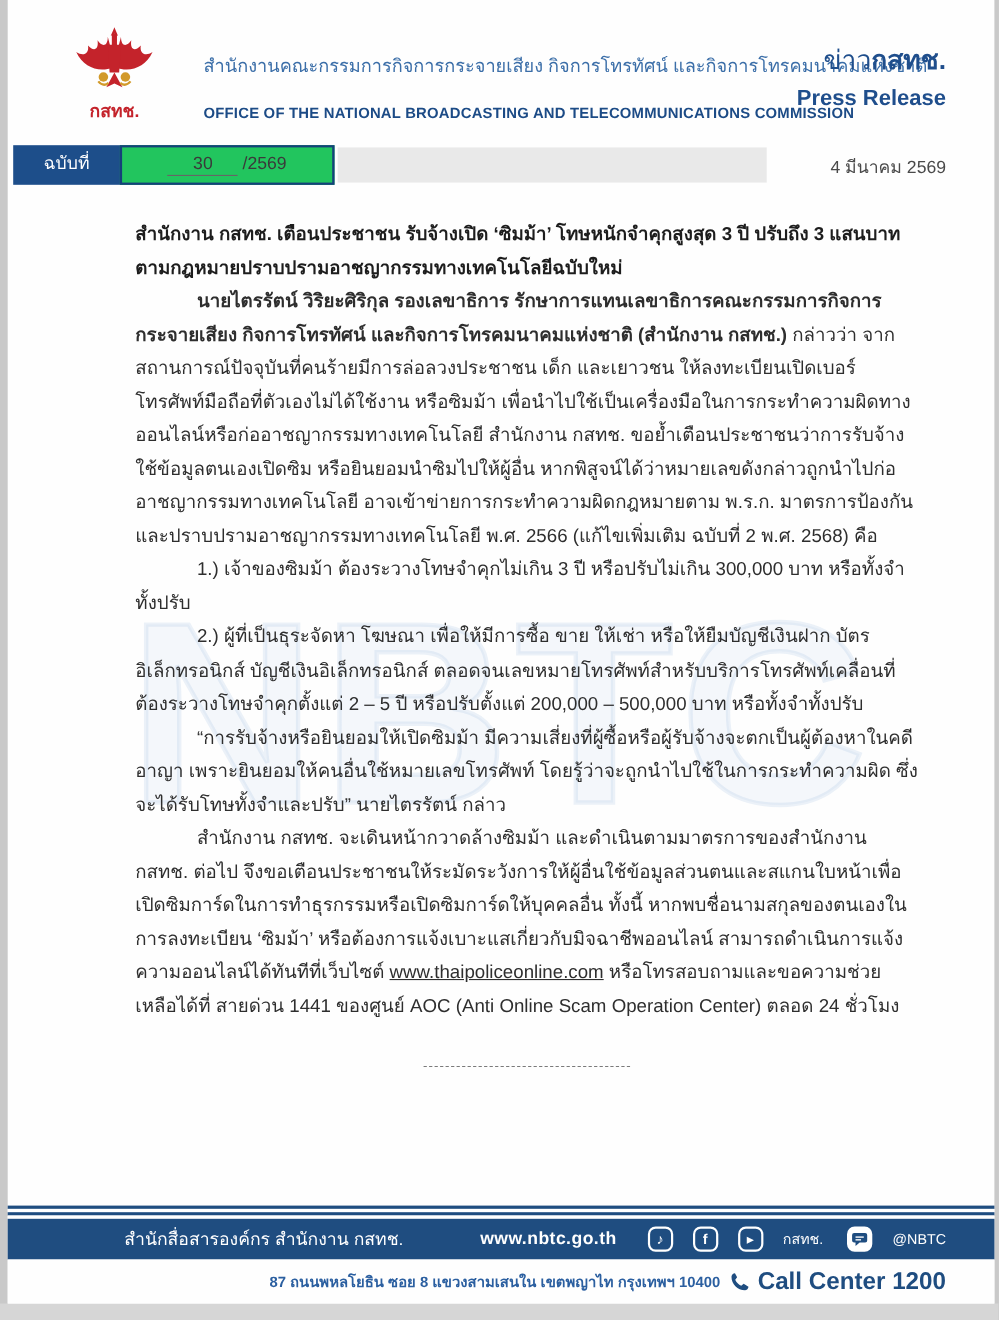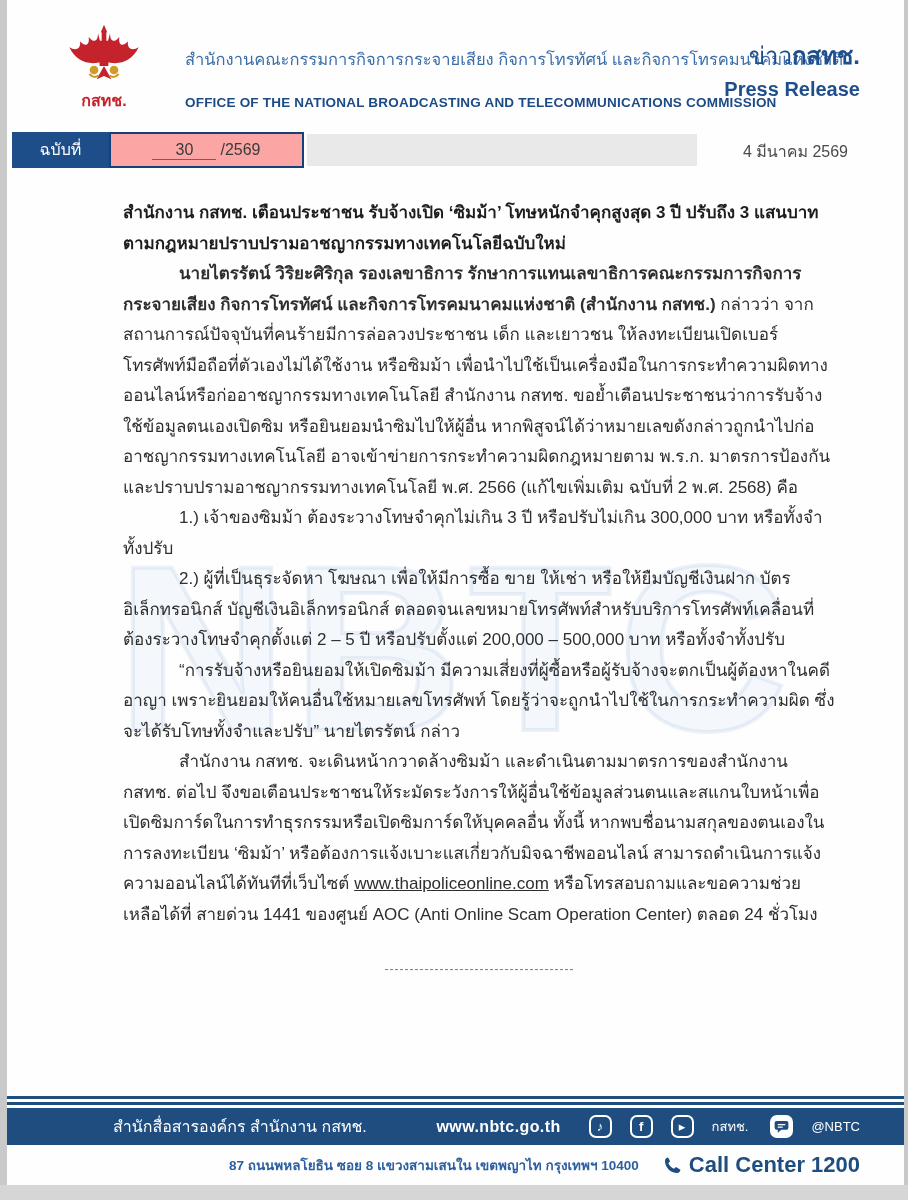--- a/index.html
+++ b/index.html
@@ -21,24 +21,24 @@
   .news-brand { position:absolute; right:44px; top:34px; text-align:right; color:#1f4e8c; }
   .news-line { font-size:24px; line-height:44px; }
   .news-line .light { font-weight:normal; }
   .news-line .bold { font-weight:bold; }
   .press-release { font-size:20px; font-weight:bold; margin-top:0; }
 
   
   .issue-row { position:relative; height:38px; margin-top:4px; }
   .issue-bar { position:absolute; left:5px; top:0; width:292px; height:36px; background:#1d4e8a; display:flex; }
   .issue-label { width:97px; color:#ffffff; text-align:center; line-height:36px; font-size:16px; }
-  .issue-box { flex:1; background:#fca5a5; border:2px solid #16407a; display:flex; align-items:center; justify-content:center; font-size:16px; color:#3a3a3a; }
+  .issue-box { flex:1; background:#22c55e; border:2px solid #16407a; display:flex; align-items:center; justify-content:center; font-size:16px; color:#3a3a3a; }
   .issue-number { display:inline-block; min-width:64px; text-align:center; border-bottom:1.5px solid #666; margin-right:4px; }
   .gray-strip { position:absolute; left:300px; top:2px; width:390px; height:32px; background:#e9e9e9; }
-  .issue-date { position:absolute; right:56px; top:7px; font-size:16px; color:#4a4a4a; }
+  .issue-date { position:absolute; right:44px; top:7px; font-size:16px; color:#4a4a4a; }
 
   
   .watermark { position:absolute; left:50%; top:648px; transform:translate(-50%,-50%);
     font-size:235px; font-weight:bold; letter-spacing:6px; color:rgba(120,160,210,0.07);
     -webkit-text-stroke:4px rgba(95,145,205,0.12); pointer-events:none; white-space:nowrap; }
 
   
   .doc-body { position:relative; z-index:1; padding:28px 68px 0 116px; font-size:17px; line-height:30.5px; color:#2e2e2e; }
   .doc-body p { margin:0; text-align:left; }
   .title { font-weight:bold; color:#1d1d1d; }
@@ -51,21 +51,21 @@
   .footer { position:absolute; left:0; right:0; bottom:15px; z-index:2; }
   .rule { height:3px; background:#1f4d80; }
   .rule-gap { height:3px; background:#ffffff; }
   .footer-bar { height:37px; background:#1f4d80; color:#ffffff; display:flex; align-items:center; justify-content:space-between; padding:0 40px 0 106px; }
   .footer-dept { font-size:16px; }
   .footer-right { display:flex; align-items:center; gap:18px; }
   .website { font-weight:bold; font-size:16px; margin-right:10px; letter-spacing:.4px; }
   .icon-sq { width:23px; height:23px; border:2px solid #fff; border-radius:7px; display:flex; align-items:center; justify-content:center; font-size:13px; font-weight:bold; color:#fff; line-height:1; }
   .icon-sq.filled { background:#ffffff; color:#1f4d80; border-color:#ffffff; }
   .social-label { font-size:13px; margin-right:4px; }
-  .address-row { height:40px; background:#fefefe; display:flex; align-items:center; justify-content:flex-end; gap:24px; padding-right:44px; }
+  .address-row { height:40px; background:#fefefe; display:flex; align-items:center; justify-content:flex-end; gap:8px; padding-right:44px; }
   .address { font-size:13.5px; font-weight:bold; color:#2b5fa0; }
   .call-center { font-size:22px; font-weight:bold; color:#1f4d80; display:flex; align-items:center; gap:7px; }
   .call-center svg { width:19px; height:19px; }
 </style>
 </head>
 <body>
 
 <div class="page">
   <div class="paper">
 

